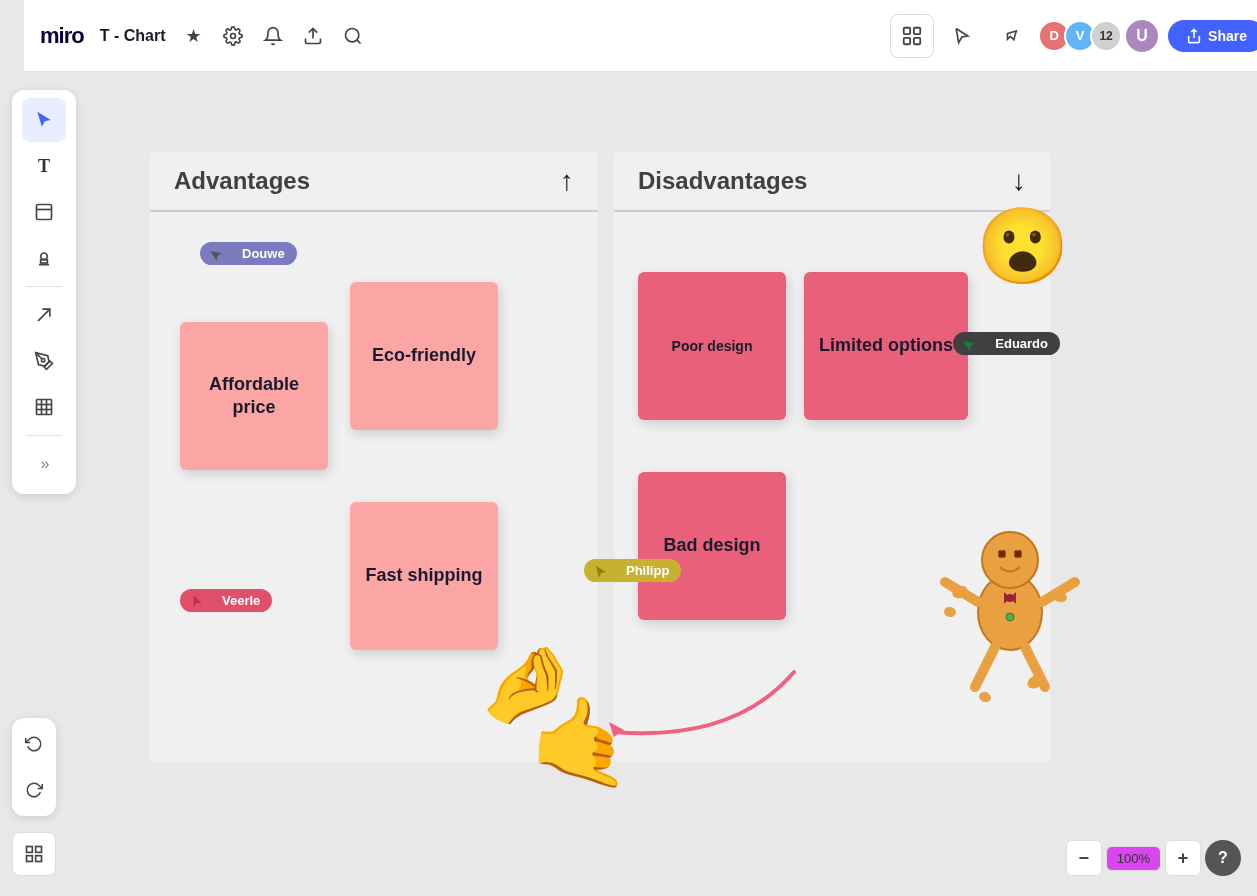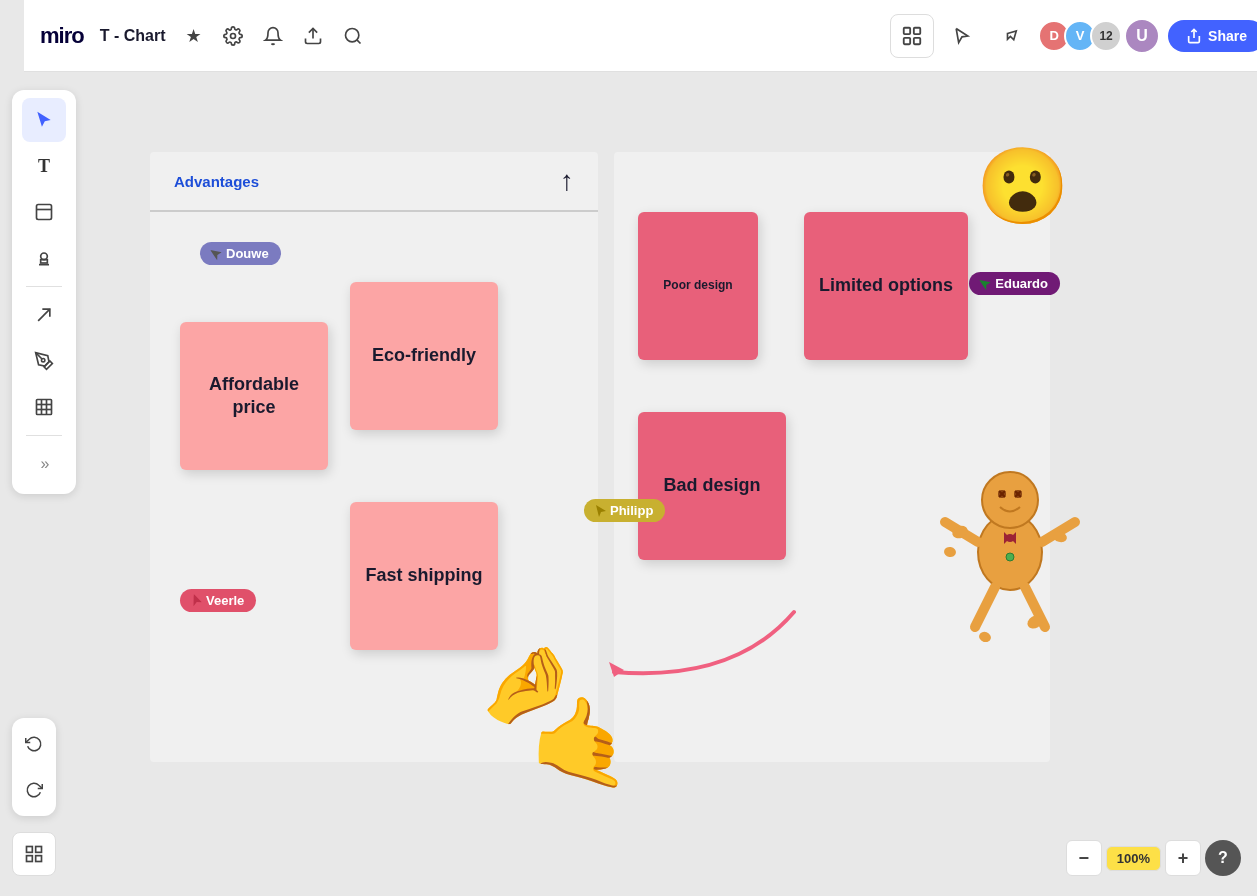--- a/index.html
+++ b/index.html
@@ -72,22 +72,22 @@
     #zoom-controls {
       position: absolute; bottom: 20px; right: 16px;
       display: flex; align-items: center; gap: 4px; z-index: 100;
     }
     .zoom-btn {
       width: 36px; height: 36px; background: #fff; border: 1px solid #ddd;
       border-radius: 6px; cursor: pointer; display: flex; align-items: center; justify-content: center;
       font-size: 18px; font-weight: 600; color: #444;
     }
     #zoom-level {
-      background: #fde047; border: 1px solid #ddd; border-radius: 6px;
-      padding: 4px 10px; font-size: 13px; font-weight: 700; color: #333;
+      background: #d946ef; border: 1px solid #ddd; border-radius: 6px;
+      padding: 4px 10px; font-size: 13px; font-weight: 400; color: #333;
     }
     #help-btn {
       width: 36px; height: 36px; background: #555; border: none;
       border-radius: 50%; cursor: pointer; display: flex; align-items: center; justify-content: center;
       color: #fff; font-size: 16px; font-weight: 700;
     }
 
     
     #canvas {
       position: absolute; top: 72px; left: 0; width: 1257px; height: 824px;
@@ -107,21 +107,21 @@
     #disadvantages-section {
       position: absolute; top: 0; left: 464px; width: 436px; height: 610px;
       background: #f0f0f0; border-radius: 4px;
     }
 
     .section-header {
       height: 60px; display: flex; align-items: center; padding: 0 24px;
       border-bottom: 2px solid #ccc;
     }
     .section-title {
-      font-size: 15px; font-weight: 800; color: #1d4ed8; flex: 1;
+      font-size: 24px; font-weight: 800; color: #404040; flex: 1;
     }
     .section-arrow { font-size: 28px; font-weight: 900; color: #1a1a2e; }
 
     .section-body { position: relative; width: 100%; height: 550px; }
 
     
     .sticky {
       position: absolute; display: flex; align-items: center; justify-content: center;
       border-radius: 6px; font-size: 20px; font-weight: 700; text-align: center;
       color: #1a1a2e; line-height: 1.3; padding: 12px;
@@ -130,21 +130,21 @@
 
     
     .sticky-green { background: #fca5a5; color: #1a1a2e; }
     
     .sticky-pink { background: #e8607a; color: #1a1a2e; }
 
     
     .cursor-label {
       position: absolute; border-radius: 12px; padding: 4px 12px;
       font-size: 13px; font-weight: 600; color: #fff; z-index: 10;
-      display: flex; align-items: center; gap: 4px;
+      display: flex; align-items: flex-end; gap: 20px;
     }
 
     
     #gingerbread-area {
       position: absolute; right: -60px; bottom: 40px; width: 180px; height: 220px;
       z-index: 5;
     }
   </style>
 </head>
 <body>
@@ -340,33 +340,37 @@
         <div class="sticky sticky-green" style="left: 200px; top: 290px; width: 148px; height: 148px; font-size:18px;">
           <span>Fast shipping</span>
         </div>
 
         <div style="position:absolute; bottom:30px; right:20px; font-size:80px; z-index:5; transform: rotate(10deg);">🤌</div>
 
       </div>
     </div>
 
     <div id="disadvantages-section">
+      <div class="section-header">
+        <span class="section-title">Disadvantages</span>
+        <span class="section-arrow">↓</span>
+      </div>
       <div class="section-body">
 
-        <div class="sticky sticky-pink" style="left: 24px; top: 60px; width: 120px; height: 148px; font-size:12px;">
+        <div class="sticky sticky-pink" style="left: 24px; top: 60px; width: 148px; height: 148px; font-size:14px;">
           <span>Poor design</span>
         </div>
 
         <div class="sticky sticky-pink" style="left: 190px; top: 60px; width: 164px; height: 148px; font-size:18px;">
           <span>Limited options</span>
         </div>
 
         <div style="position:absolute; top: -10px; right: -20px; font-size: 75px; z-index:10;">😮</div>
 
-        <div class="cursor-label" style="top: 120px; right: -10px; background:#701a75; z-index:20;">
+        <div class="cursor-label" style="top: 120px; right: -10px; background:#404040; z-index:20;">
           <svg width="10" height="12" viewBox="0 0 10 12" style="transform:rotate(-20deg);">
               <path d="M0 0 L10 6 L5 7 L3 12 Z" fill="#1a8030"></path>
             </svg>
           <span>Eduardo</span>
         </div>
 
         <div class="sticky sticky-pink" style="left: 24px; top: 260px; width: 148px; height: 148px; font-size:18px;">
           <span>Bad design</span>
         </div>
 

